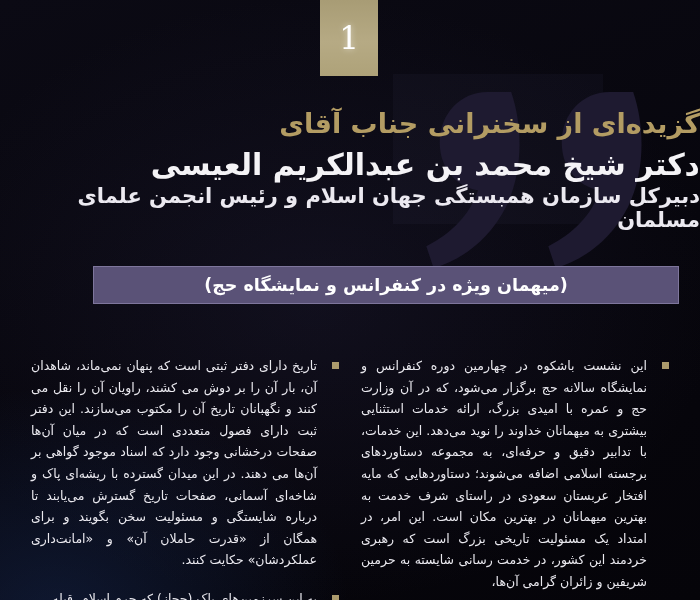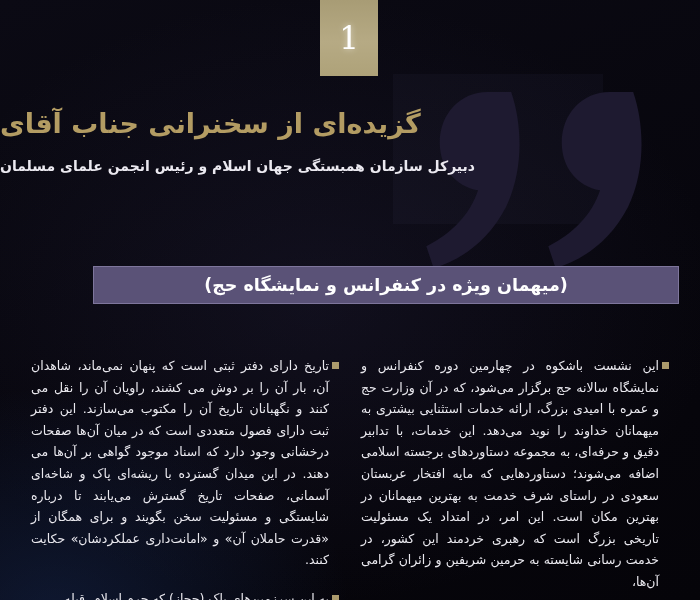--- a/index.html
+++ b/index.html
@@ -38,40 +38,39 @@
     display: flex; align-items: center; justify-content: center;
     font-family: "DejaVu Serif", serif;
     font-size: 31px;
     color: #ffffff;
     text-shadow: 0 0 6px rgba(255,255,255,0.55);
   }
   
   .header {
     position: absolute;
     top: 104px; left: 0; right: 0;
-    text-align: left;
+    text-align: right;
   }
   .title-gold {
     color: #b39c63;
     font-size: 27px;
     font-weight: bold;
     line-height: 1.45;
   }
   .title-white {
     color: #f4f3f6;
     font-size: 30px;
     font-weight: bold;
     line-height: 1.3;
     margin-top: 2px;
   }
   .subtitle {
     color: #ebe9f0;
-    font-size: 14px;
+    font-size: 21px;
     font-weight: bold;
-    margin-top: 15px;
   }
   
   .banner {
     position: absolute;
     top: 266px; left: 93px;
     width: 586px; height: 38px;
     box-sizing: border-box;
     background: #5a5277;
     border: 1px solid rgba(195, 187, 225, 0.35);
     display: flex; align-items: center; justify-content: center;
@@ -83,21 +82,21 @@
   .columns {
     position: absolute;
     top: 355px; right: 31px; left: 31px;
     display: flex;
     gap: 22px;
     direction: rtl;
   }
   .col { width: 308px; flex: none; }
   .bullet-item {
     display: flex;
-    gap: 3px;
+    gap: 15px;
     align-items: flex-start;
     margin: 0 0 17px 0;
   }
   .bullet-marker {
     flex: none;
     width: 7px; height: 7px;
     margin-top: 7px;
     background: #ab9a6c;
   }
   .bullet-item p {
@@ -122,20 +121,21 @@
       <path d="M84 0 C95 32 96 76 79 111 C63 142 37 162 9 170 L2 149 C26 137 44 119 52 95 C30 91 15 73 15 49 C15 21 35 0 61 0 Z" fill="#1e1a30"></path>
     </svg>
   </div>
 
   <div class="badge">
     <span>1</span>
   </div>
 
   <div class="header">
     <div class="title-gold">گزیده‌ای از سخنرانی جناب آقای</div>
+    <div class="title-white">دکتر شیخ محمد بن عبدالکریم العیسی</div>
     <div class="subtitle">دبیرکل سازمان همبستگی جهان اسلام و رئیس انجمن علمای مسلمان</div>
   </div>
 
   <div class="banner">
     <span>(میهمان ویژه در کنفرانس و نمایشگاه حج)</span>
   </div>
 
   <div class="columns">
 
     <div class="col">

